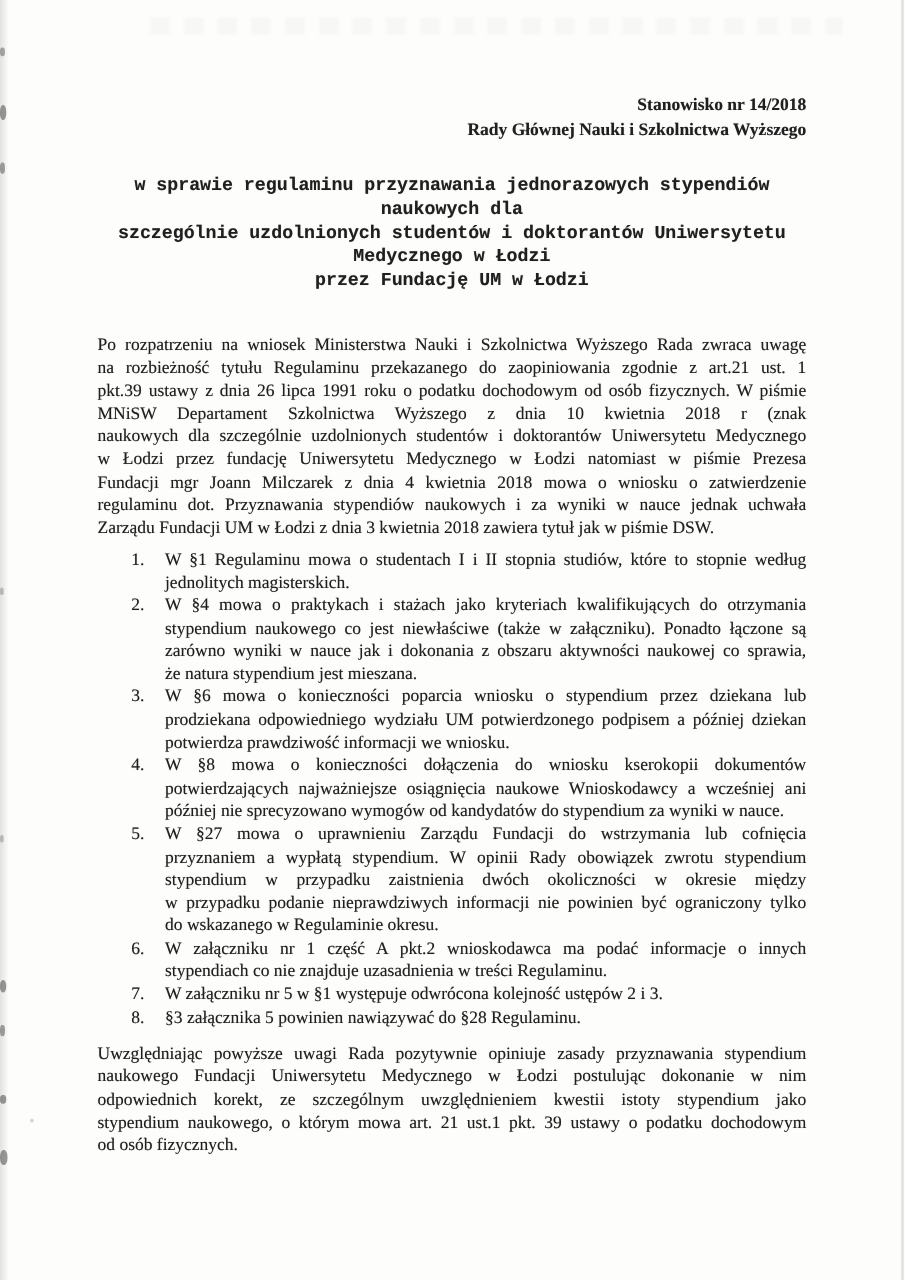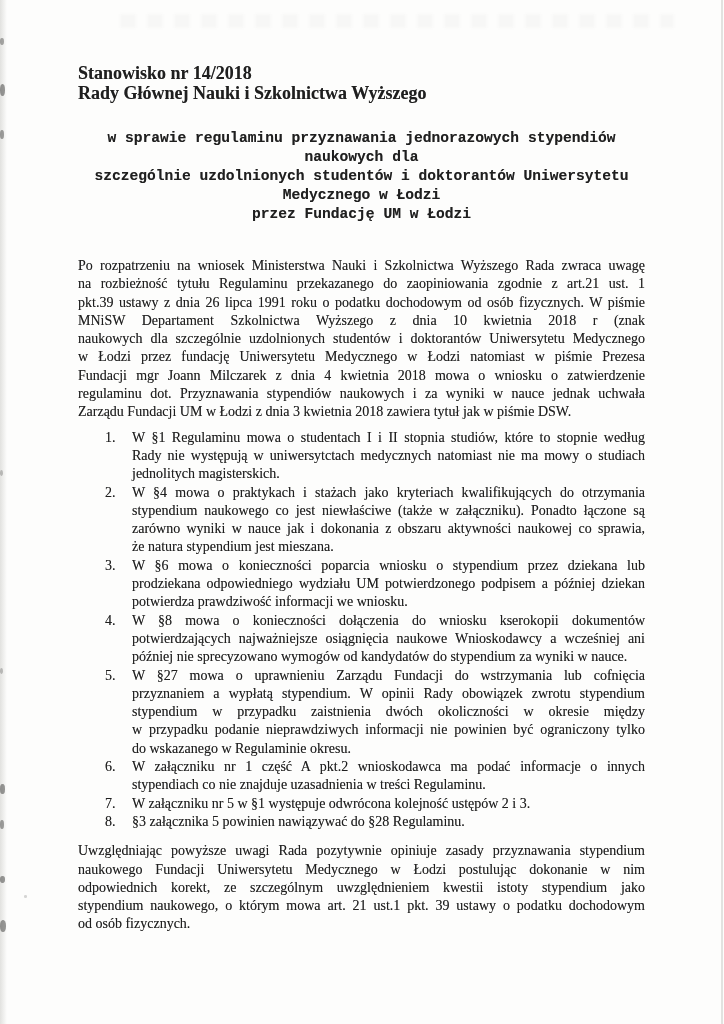--- a/index.html
+++ b/index.html
@@ -20,24 +20,25 @@
   .page .text-area {
     text-shadow: 0 0 0.6px rgba(40,40,40,0.5);
   }
   .content {
     position: absolute;
     left: 78px;
     top: 64px;
     width: 567px;
   }
   .title-block {
-    text-align: left;
+    text-align: right;
     font-weight: bold;
-    font-size: 18px;
+    font-size: 14px;
     line-height: 19.5px;
+    margin-top: 11px;
   }
   .subject-block {
     margin-top: 26px;
     text-align: center;
     font-weight: bold;
     font-size: 14.6px;
     line-height: 19px;
     font-family: Liberation Mono, monospace;
   }
   .intro-block {
@@ -141,21 +142,20 @@
         <div class="line j">Fundacji mgr Joann Milczarek z dnia 4 kwietnia 2018 mowa o wniosku o zatwierdzenie</div>
         <div class="line j">regulaminu dot. Przyznawania stypendiów naukowych i za wyniki w nauce jednak uchwała</div>
         <div class="line j last">Zarządu Fundacji UM w Łodzi z dnia 3 kwietnia 2018 zawiera tytuł jak w piśmie DSW.</div>
       </div>
 
     <div class="list-block">
         <div class="list-item">
           <span class="list-num">1.</span>
           <div>
             <div class="line j">W §1 Regulaminu mowa o studentach I i II stopnia studiów, które to stopnie według</div>
-            <div class="line j">Rady nie występują w uniwersytctach medycznych natomiast nie ma mowy o studiach</div>
             <div class="line j last">jednolitych magisterskich.</div>
           </div>
         </div>
         <div class="list-item">
           <span class="list-num">2.</span>
           <div>
             <div class="line j">W §4 mowa o praktykach i stażach jako kryteriach kwalifikujących do otrzymania</div>
             <div class="line j">stypendium naukowego co jest niewłaściwe (także w załączniku). Ponadto łączone są</div>
             <div class="line j">zarówno wyniki w nauce jak i dokonania z obszaru aktywności naukowej co sprawia,</div>
             <div class="line j last">że natura stypendium jest mieszana.</div>

